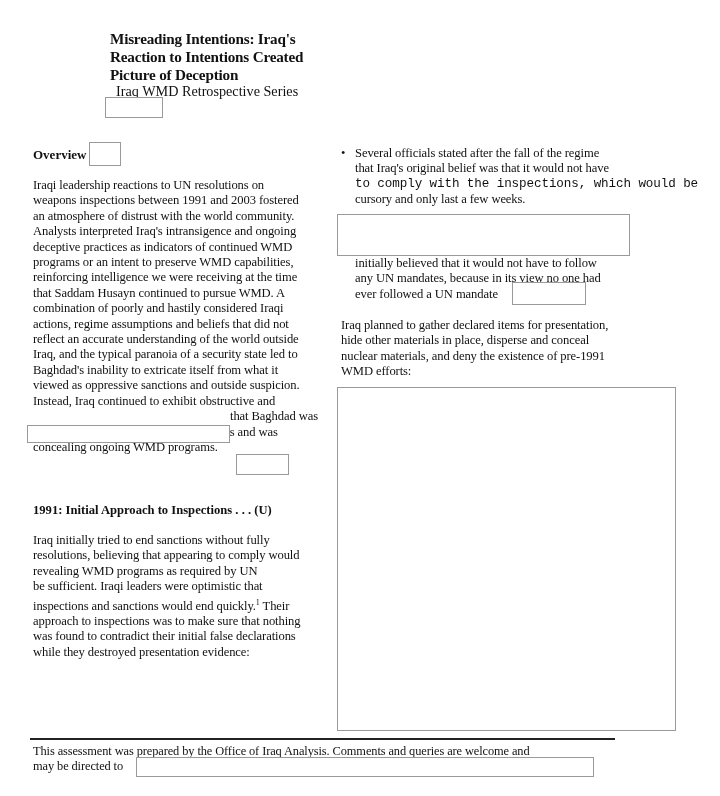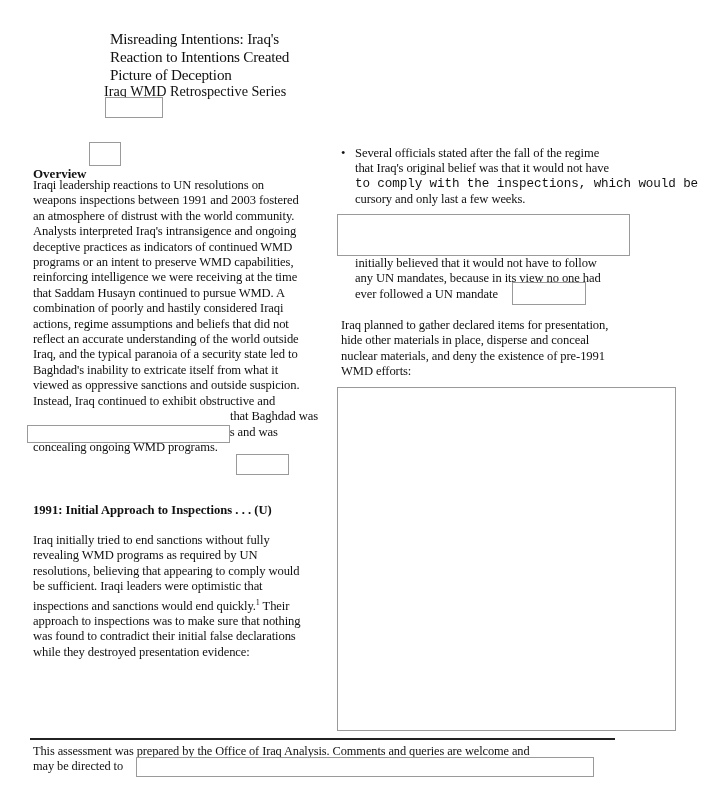--- a/index.html
+++ b/index.html
@@ -4,23 +4,23 @@
   <style>
     html, body { margin: 0; padding: 0; }
     body {
       width: 720px; height: 796px; position: relative; overflow: hidden;
       background: #ffffff; color: #111111;
       font-family: "Liberation Serif", "DejaVu Serif", serif;
     }
     .abs { position: absolute; }
     .title {
       left: 110px; top: 30px; width: 240px;
-      font-weight: normal; font-size: 15.2px; line-height: 18px; letter-spacing: -0.2px;
+      font-weight: bold; font-size: 15.2px; line-height: 18px; letter-spacing: -0.2px;
     }
-    .series { left: 104px; top: 83px; font-size: 14.2px; line-height: 16px; }
+    .series { left: 116px; top: 83px; font-size: 14.2px; line-height: 16px; }
     .redact { position: absolute; border: 1px solid #9a9a9a; background: #ffffff; box-sizing: border-box; }
     .heading { font-weight: bold; font-size: 13px; }
     .body-text { font-size: 12.6px; line-height: 15.4px; letter-spacing: -0.1px; }
     .line { white-space: nowrap; }
     .col-left { left: 33px; width: 300px; }
     .col-right { left: 341px; width: 330px; }
     .bullet { display: inline-block; width: 14px; }
     .rule {
       position: absolute; left: 30px; top: 738px; width: 585px; height: 2px;
       background: #222222;
@@ -31,21 +31,21 @@
 <body>
 
 <div class="abs title">
   <div class="line">Misreading Intentions: Iraq's</div>
   <div class="line">Reaction to Intentions Created</div>
   <div class="line">Picture of Deception</div>
 </div>
 <div class="abs series">Iraq WMD Retrospective Series</div>
 <div class="redact" style="left:105px; top:97px; width:58px; height:21px;"></div>
 
-<div class="abs heading" style="left:33px; top:147px;margin-top:19px;">Overview</div>
+<div class="abs heading" style="left:33px; top:147px;">Overview</div>
 <div class="redact" style="left:89px; top:142px; width:32px; height:24px;"></div>
 
 <div class="abs body-text col-left" style="top:178px;">
   <div class="line">Iraqi leadership reactions to UN resolutions on</div>
   <div class="line">weapons inspections between 1991 and 2003 fostered</div>
   <div class="line">an atmosphere of distrust with the world community.</div>
   <div class="line">Analysts interpreted Iraq's intransigence and ongoing</div>
   <div class="line">deceptive practices as indicators of continued WMD</div>
   <div class="line">programs or an intent to preserve WMD capabilities,</div>
   <div class="line">reinforcing intelligence we were receiving at the time</div>
@@ -60,22 +60,22 @@
   <div class="line" style="padding-left:197px;">that Baghdad was</div>
   <div class="line">not fully complying with UN resolutions and was</div>
   <div class="line">concealing ongoing WMD programs.</div>
 </div>
 <div class="redact" style="left:27px; top:425px; width:203px; height:18px;"></div>
 <div class="redact" style="left:236px; top:454px; width:53px; height:21px;"></div>
 
 <div class="abs heading" style="left:33px; top:503px; font-size:12.6px;text-align:right;">1991: Initial Approach to Inspections . . . (U)</div>
 <div class="abs body-text col-left" style="top:533px;">
   <div class="line">Iraq initially tried to end sanctions without fully</div>
+  <div class="line">resolutions, believing that appearing to comply would</div>
   <div class="line">revealing WMD programs as required by UN</div>
-  <div class="line">resolutions, believing that appearing to comply would</div>
   <div class="line">be sufficient. Iraqi leaders were optimistic that</div>
   <div class="line">
     <span>inspections and sanctions would end quickly.</span><sup>1</sup><span> Their</span>
   </div>
   <div class="line">approach to inspections was to make sure that nothing</div>
   <div class="line">was found to contradict their initial false declarations</div>
   <div class="line">while they destroyed presentation evidence:</div>
 </div>
 
 <div class="abs body-text" style="left:341px; top:146px; width:330px;">

